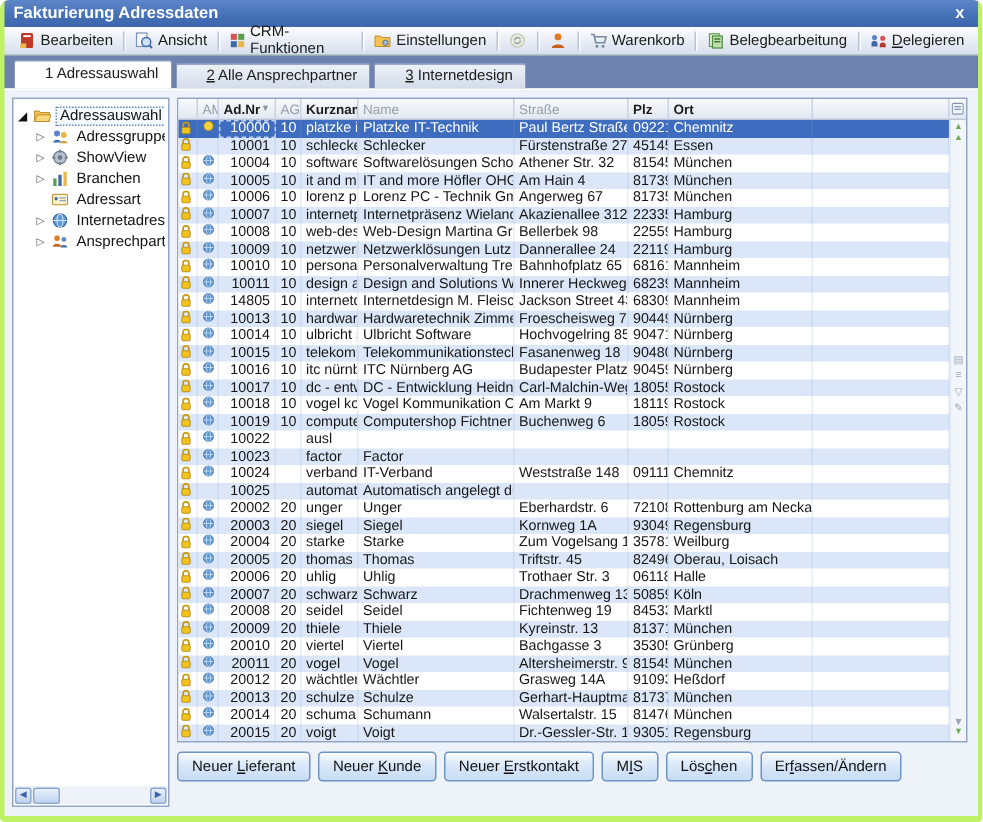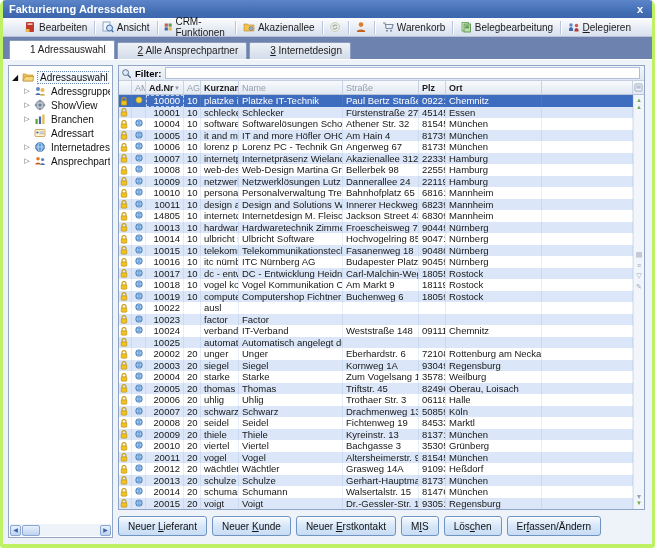--- a/index.html
+++ b/index.html
@@ -4,21 +4,21 @@
 <style>
   html,body{margin:0;padding:0;background:#fff;font-family:"Liberation Sans","DejaVu Sans",sans-serif;}
   .window{position:relative;width:655px;height:548px;box-sizing:border-box;background:#bef264;
           border-radius:6px 6px 3px 3px;padding:0 3px 4px 3px;overflow:hidden;}
   
   .titlebar{height:18px;display:flex;align-items:center;color:#fff;font-size:11px;font-weight:bold;
             padding:0 6px;background:linear-gradient(#5d85c9,#4470b6 60%,#3c66ad);}
   .titlebar .close{margin-left:auto;font-size:11px;font-weight:bold;cursor:default;padding:0 3px;}
   
   .toolbar{height:18px;background:linear-gradient(#fdfdfe,#e7ecf5 55%,#d8e0ee);border-bottom:1px solid #b7c2d8;
-           display:flex;align-items:center;padding:0 16px;font-size:10px;color:#1a1a1a;}
+           display:flex;align-items:center;padding:0 4px;font-size:10px;color:#1a1a1a;}
   .tbtn{display:flex;align-items:center;gap:3px;padding:1px 5px;height:15px;border-radius:2px;}
   .tsep{width:1px;height:13px;background:#b9c4d8;margin:0 2px;box-shadow:1px 0 0 #fff;}
   .ticon{width:12px;height:12px;display:inline-block;}
   .u{text-decoration:underline;}
   
   .tabsbar{height:22px;background:#6d82af;display:flex;align-items:flex-end;padding:0 0 0 6px;}
   .tab{font-size:10px;color:#1b1b1b;background:linear-gradient(#eef1f7,#d3dcea);border:1px solid #8a9cbe;
        border-bottom:none;border-radius:2px 2px 0 0;padding:2px 8px 2px 20px;margin-right:2px;height:12px;line-height:12px;}
   .tab.active{background:#fff;font-weight:normal;padding-top:3px;height:13px;position:relative;z-index:2;}
   
@@ -119,21 +119,21 @@
           <rect x="6.5" y="6.5" width="4.5" height="4.5" fill="#e8b84b"></rect>
         </svg>
       <span>CRM-Funktionen</span>
     </div>
       <div class="tsep"></div>
     <div class="tbtn">
       <svg class="ticon" viewBox="0 0 12 12">
           <path d="M1 3 L4.5 3 L5.5 4 L11 4 L11 10 L1 10 Z" fill="#f3c24f" stroke="#b9882a" stroke-width="0.6"></path>
           <circle cx="8" cy="7.5" r="1.8" fill="#9fb8da" stroke="#51688c" stroke-width="0.6"></circle>
         </svg>
-      <span>Akazienallee</span>
+      <span>Einstellungen</span>
     </div>
       <div class="tsep"></div>
     <div class="tbtn">
       <svg class="ticon" viewBox="0 0 12 12">
           <circle cx="6" cy="6" r="4.5" fill="#e9edda" stroke="#c2c8b0" stroke-width="0.8"></circle>
           <path d="M4 6 A2.2 2.2 0 0 1 8 5" fill="none" stroke="#9aa6c0" stroke-width="1.1"></path>
           <path d="M8 6 A2.2 2.2 0 0 1 4 7" fill="none" stroke="#9aa6c0" stroke-width="1.1"></path>
         </svg>
     </div>
       <div class="tsep"></div>
@@ -255,28 +255,20 @@
         <div class="sbtn">◀</div>
         <div class="sthumb"></div>
         <div class="strack"></div>
         <div class="sbtn">▶</div>
       </div>
     </div>
 
     <div class="rightcol">
       <div class="grid">
 
-        <div class="filterrow">
-          <svg width="11" height="11" viewBox="0 0 12 12">
-              <circle cx="5" cy="5" r="3.2" fill="#dce8f6" stroke="#51688c" stroke-width="1"></circle>
-              <line x1="7.4" y1="7.4" x2="10.6" y2="10.6" stroke="#51688c" stroke-width="1.4"></line>
-            </svg>
-          <span class="flabel">Filter:</span>
-          <input value="" style="">
-        </div>
 
         <div class="headerrow">
           <div class="cols">
             <span class="hcell"></span>
             <span class="hcell grey">AM</span>
             <span class="hcell">
                 <span>Ad.Nr</span>
                 <span class="sort">▼</span>
               </span>
             <span class="hcell grey">AG</span>

